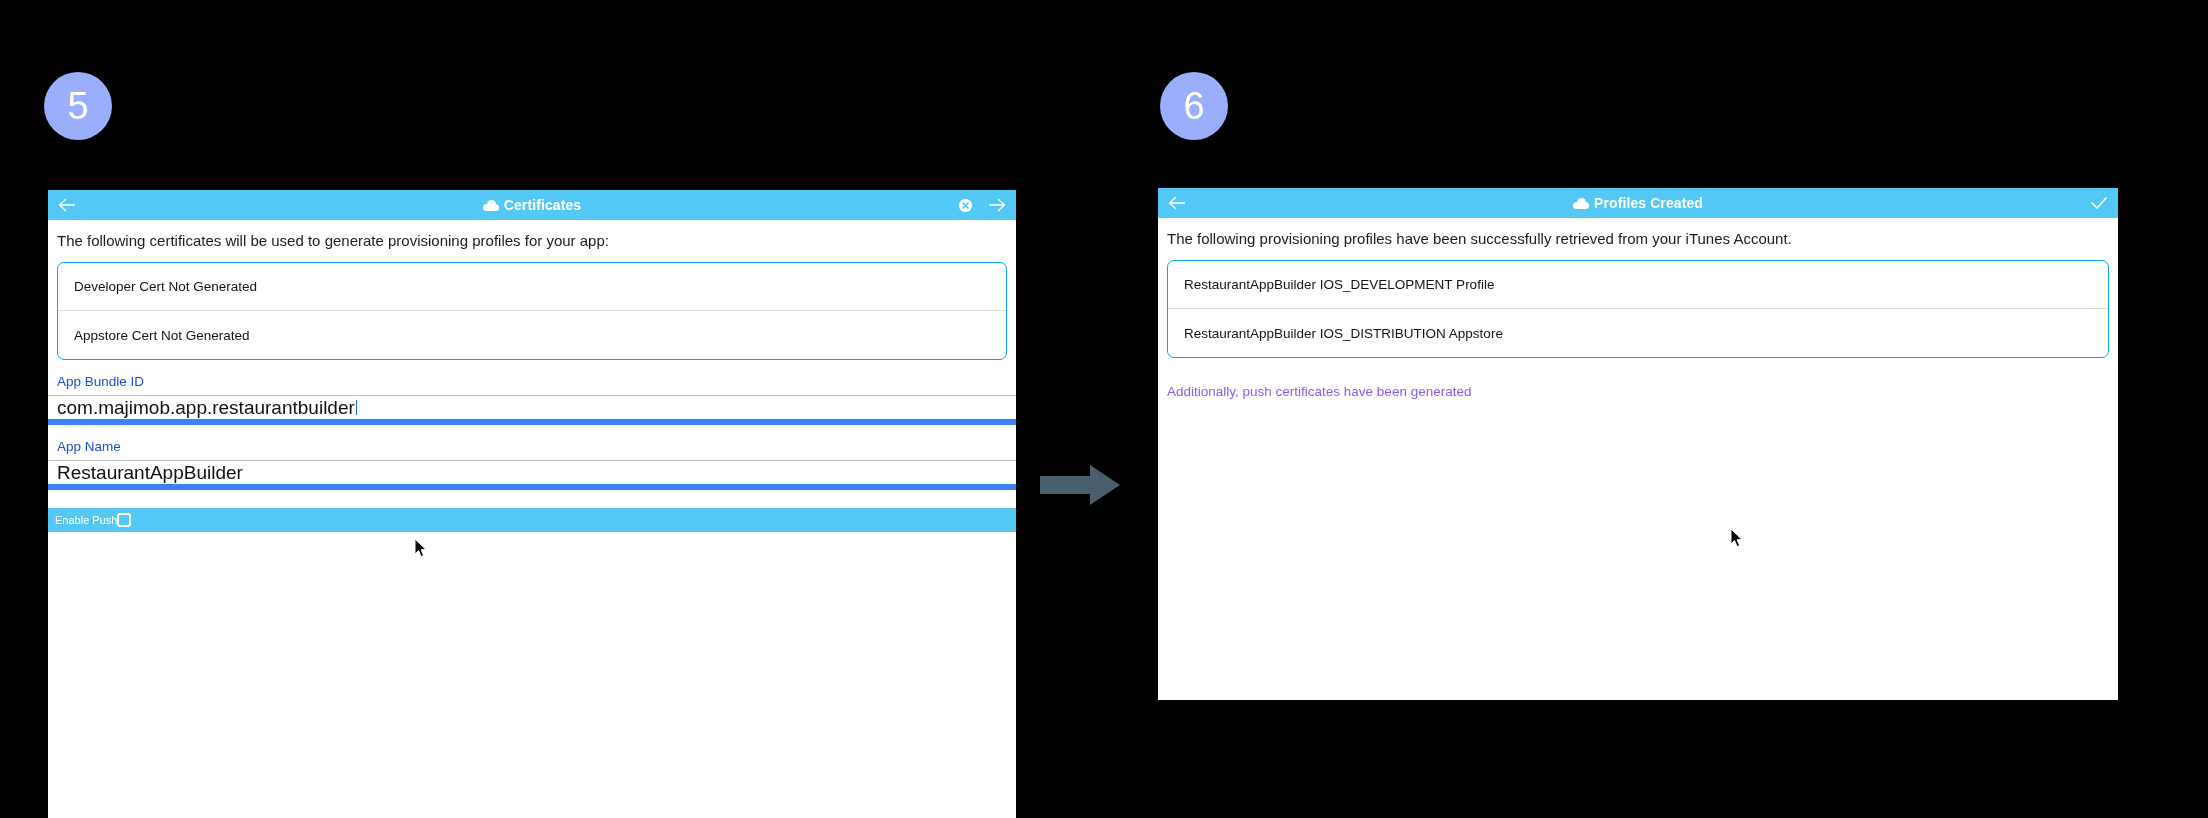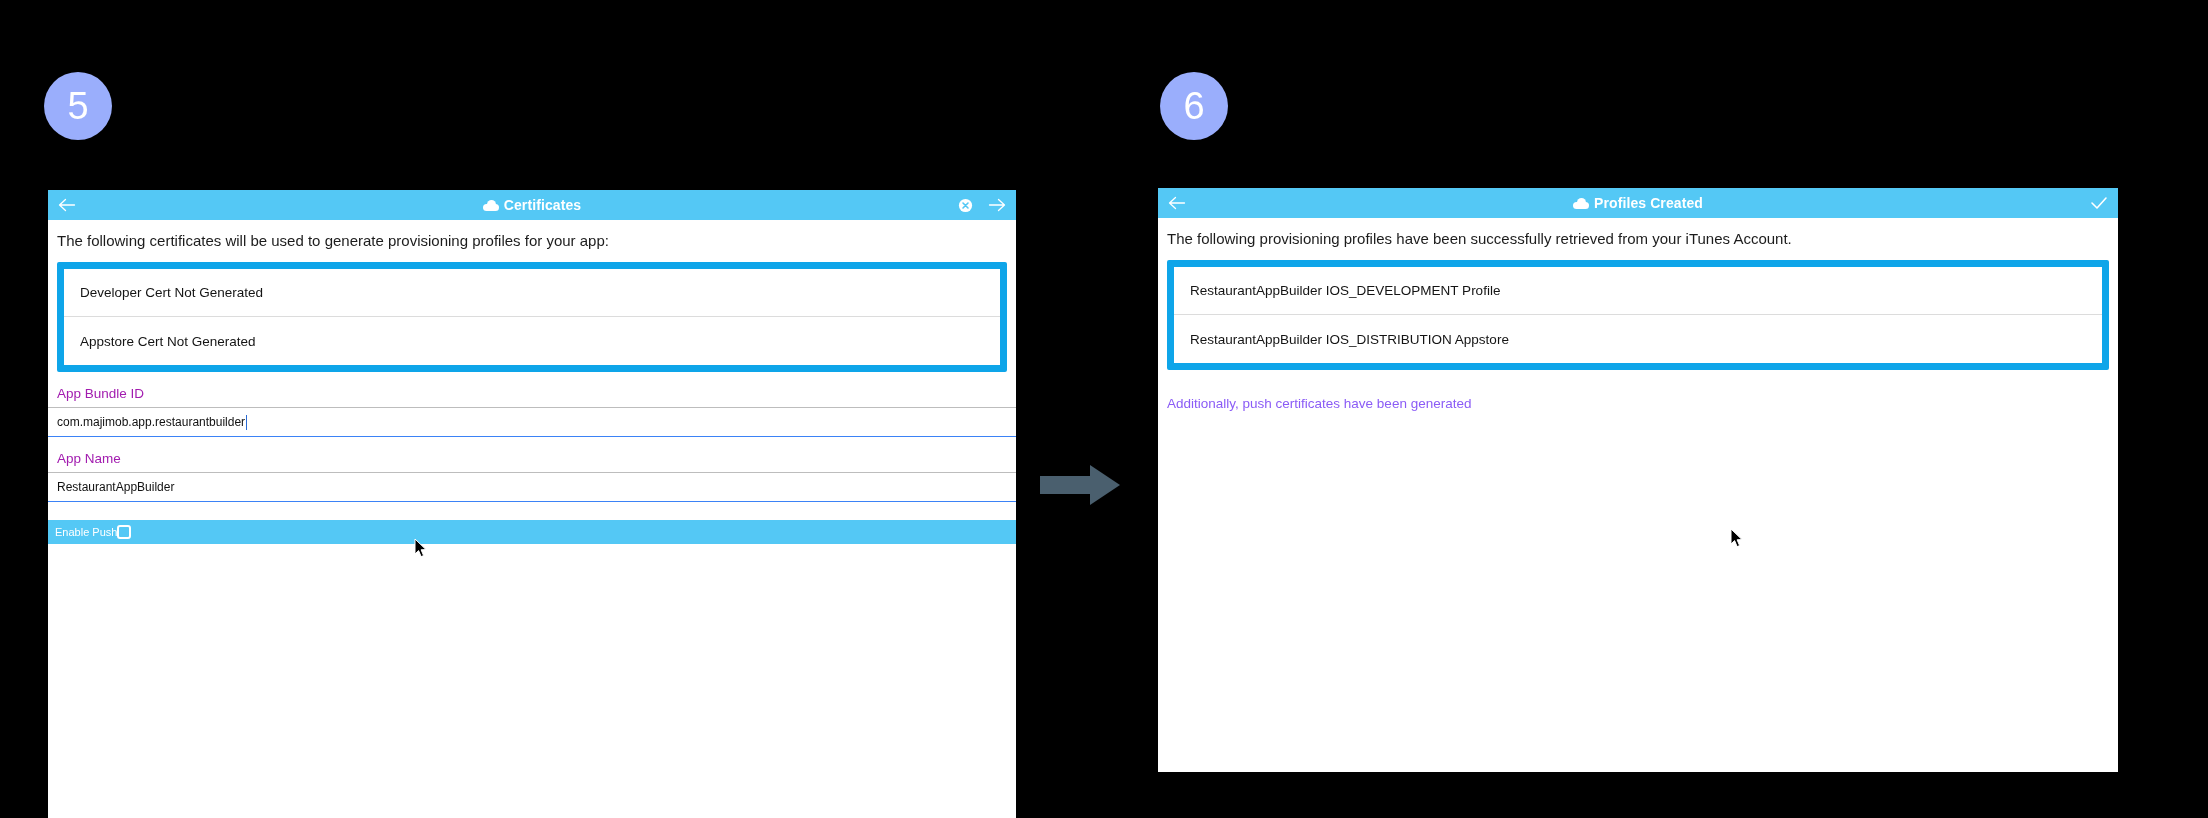--- a/index.html
+++ b/index.html
@@ -34,21 +34,21 @@
   #badge-5 { left: 44px;  top: 72px; }
   #badge-6 { left: 1160px; top: 72px; }
 
   
   .panel {
     position: absolute;
     background: #ffffff;
     overflow: hidden;
   }
   #panel-5 { left: 48px;   top: 190px; width: 968px;  height: 656px; }
-  #panel-6 { left: 1158px; top: 188px; width: 960px;  height: 584px; }
+  #panel-6 { left: 1158px; top: 188px; width: 960px;  height: 512px; }
 
   .titlebar {
     position: relative;
     height: 30px;
     background: #54c8f5;
     display: flex;
     align-items: center;
     padding: 0 10px;
     box-sizing: border-box;
   }
@@ -115,55 +115,55 @@
   }
   .intro-text {
     font-size: 15px;
     color: #1c1c1c;
     padding: 12px 9px 10px 9px;
     line-height: 1.2;
   }
 
   .cert-group {
     margin: 2px 9px 0 9px;
-    border: 7px solid #0ea5e9;
-    border-radius: 2px;
+    border: 1px solid #0ea5e9;
+    border-radius: 7px;
     background: #ffffff;
     overflow: hidden;
   }
   .cert-row {
     height: 48px;
     display: flex;
     align-items: center;
     padding-left: 16px;
     font-size: 13.5px;
     color: #141414;
     border-bottom: 1px solid #dcdcdc;
     box-sizing: border-box;
   }
   .cert-row:last-child { border-bottom: none; }
 
   
   .field-label {
     font-size: 13.5px;
-    color: #a21caf;
+    color: #1d4ed8;
     padding: 14px 0 6px 9px;
   }
   .field-input {
     margin: 0 0 0 0;
     height: 30px;
     border-top: 1px solid #bdbdbd;
-    border-bottom: 1px solid #3b82f6;
+    border-bottom: 6px solid #3b82f6;
     border-left: none;
     border-right: none;
     background: #ffffff;
     display: flex;
     align-items: center;
     padding-left: 9px;
-    font-size: 12px;
+    font-size: 19px;
     color: #111111;
     box-sizing: border-box;
   }
   .caret {
     display: inline-block;
     width: 1px;
     height: 15px;
     background: #2a6bd4;
     margin-left: 1px;
   }

